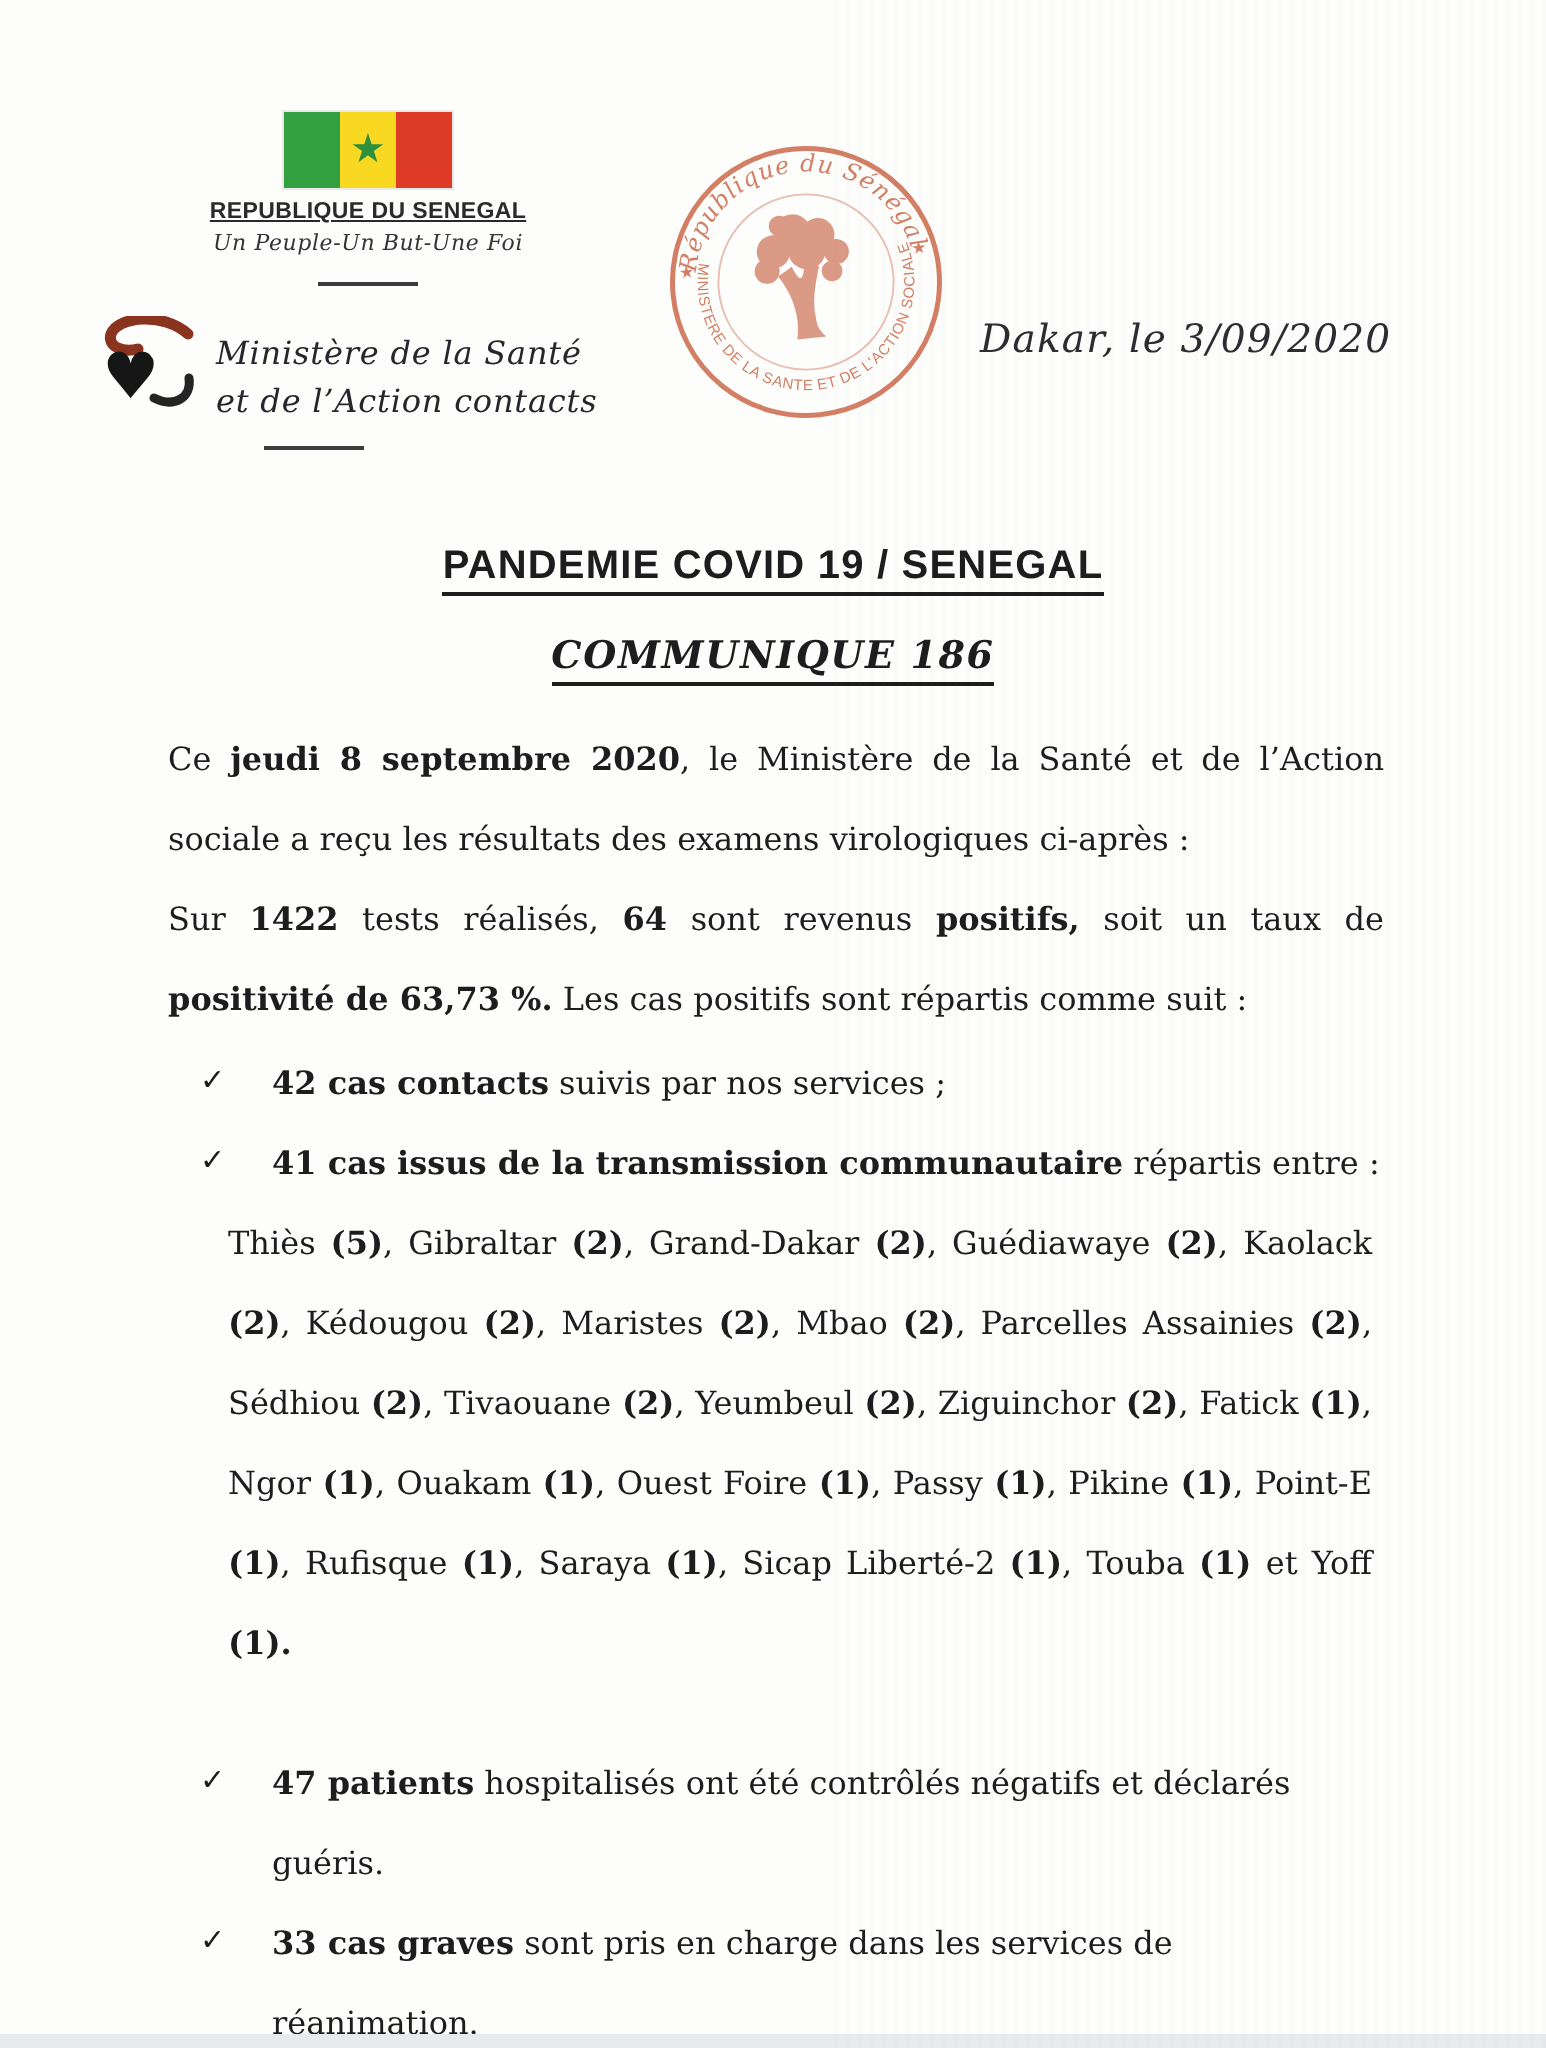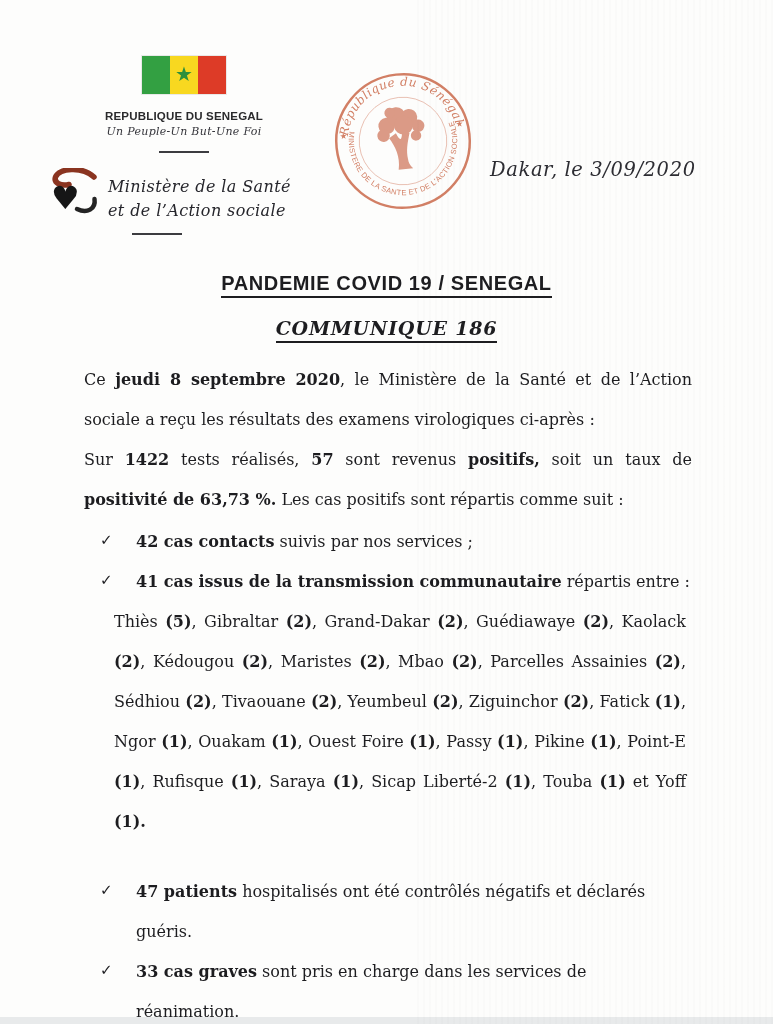--- a/index.html
+++ b/index.html
@@ -15,22 +15,22 @@
     pointer-events:none;
   }
   .scan-bottom-strip{position:absolute;left:0;bottom:0;width:100%;height:7px;background:#e8eaeb;}
 
   
   .header-left{position:absolute;left:46px;top:56px;width:276px;text-align:center;}
   .flag{width:84px;height:38px;margin:0 auto;display:flex;box-shadow:0 0 0 1px rgba(0,0,0,0.08);}
   .flag .stripe{flex:1;position:relative;}
   .flag .star{position:absolute;left:50%;top:50%;transform:translate(-50%,-54%);
     font-family:"DejaVu Sans",sans-serif;font-size:20px;line-height:1;}
-  .republic{margin-top:16px;font-family:"Liberation Sans",sans-serif;font-weight:bold;
-    font-size:11.5px;letter-spacing:.2px;color:#2a2a2c;}
+  .republic{margin-top:6px;font-family:"Liberation Sans",sans-serif;font-weight:bold;
+    font-size:11.5px;letter-spacing:.2px;color:#2a2a2c;text-decoration:underline;}
   .motto{margin-top:3px;font-style:italic;font-size:11px;color:#34343a;letter-spacing:.3px;}
   .rule{width:50px;height:0;border-top:2.5px solid #3c3c40;margin:13px auto 0;}
   .ministry-row{display:flex;align-items:center;gap:8px;margin-top:10px;text-align:left;}
   .logo{flex:0 0 auto;}
   .ministry-text{font-style:italic;font-size:16px;line-height:1.5;color:#26262c;
     letter-spacing:.4px;white-space:nowrap;margin-top:12px;}
   .ministry-text div:last-child{padding-left:0px;}
   .rule-bottom{margin:10px 0 0 86px;}
 
   .stamp{position:absolute;left:330px;top:66px;}
@@ -71,21 +71,21 @@
     <div class="motto">Un Peuple-Un But-Une Foi</div>
     <div class="rule"></div>
     <div class="ministry-row">
       <svg class="logo" width="54" height="50" viewBox="0 0 54 50">
         <path d="M48 9 C36 -2 13 0 9.5 9 C7.5 15 15 18.5 23 16.5" fill="none" stroke="#8a3420" stroke-width="5.5" stroke-linecap="round"></path>
         <text x="5" y="41" font-size="32" fill="#161616" font-family="DejaVu Sans, sans-serif">♥</text>
         <path d="M31 41 C41 46 50 41 48.5 31" fill="none" stroke="#242424" stroke-width="4.5" stroke-linecap="round"></path>
       </svg>
       <div class="ministry-text">
         <div>Ministère de la Santé</div>
-        <div>et de l’Action sociale</div>
+        <div>et de l’Action contacts</div>
       </div>
     </div>
     <div class="rule rule-bottom"></div>
   </div>
 
   <svg class="stamp" width="146" height="150" viewBox="0 0 140 140">
     <g transform="rotate(-6 70 70)" opacity="0.85">
       <circle cx="70" cy="70" r="64" fill="none" stroke-width="2.4" stroke="#cb6a4b"></circle>
       <circle cx="70" cy="70" r="42" fill="none" stroke-width="0.9" opacity="0.5" stroke="#cb6a4b"></circle>
       <defs>
@@ -118,21 +118,21 @@
 
   <div class="title-main">
     <span class="u">PANDEMIE COVID 19 / SENEGAL</span>
   </div>
   <div class="title-sub">
     <span class="u">COMMUNIQUE 186</span>
   </div>
 
   <div class="content">
     <p><span>Ce </span><span class="b">jeudi 8 septembre 2020</span><span>, le Ministère de la Santé et de l’Action sociale a reçu les résultats des examens virologiques ci-après :</span></p>
-    <p><span>Sur </span><span class="b">1422</span><span> tests réalisés, </span><span class="b">57</span><span> sont revenus </span><span class="b">positifs,</span><span> soit un taux de </span><span class="b">positivité de 63,73 %.</span><span> Les cas positifs sont répartis comme suit :</span></p>
+    <p><span>Sur </span><span class="b">1422</span><span> tests réalisés, </span><span class="b">64</span><span> sont revenus </span><span class="b">positifs,</span><span> soit un taux de </span><span class="b">positivité de 63,73 %.</span><span> Les cas positifs sont répartis comme suit :</span></p>
 
     <ul class="checks">
       <li>
         <span class="check">✓</span>
         <span><span class="b">42 cas contacts</span><span> suivis par nos services ;</span></span>
       </li>
       <li>
         <span class="check">✓</span>
         <span><span class="b">41 cas issus de la transmission communautaire</span><span> répartis entre :</span></span>
       </li>

